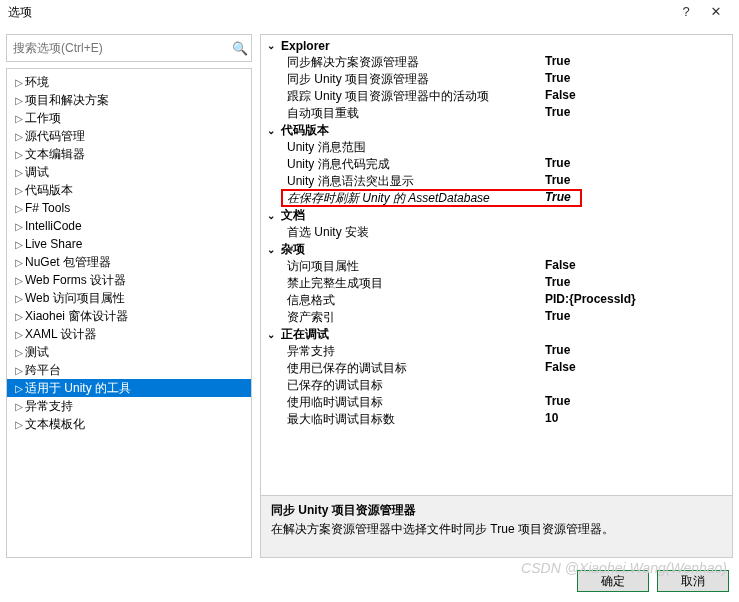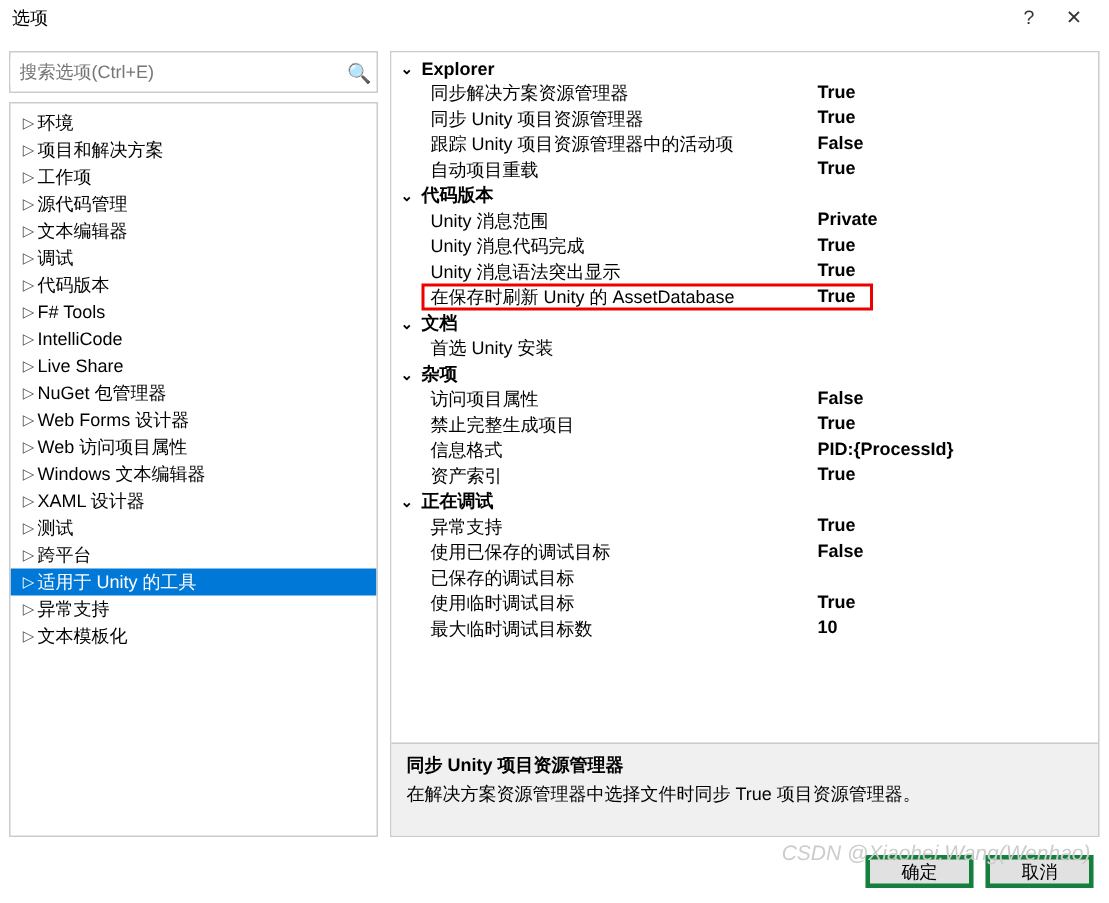--- a/index.html
+++ b/index.html
@@ -22,21 +22,21 @@
     .group-header { display:flex; align-items:center; padding: 0 6px; font-weight:bold; height:17px;}
     .group-header .gicon { width:14px; font-size:10px; display:inline-block; }
     .prop-row { display:flex; align-items:flex-start; height:17px;}
     .prop-row .pname { width: 280px; padding-left: 26px; white-space:nowrap; overflow:hidden;}
     .prop-row .pval { flex:1; font-weight:bold; padding-left:4px;}
     .highlight-box { position:absolute; border:2px solid #e00; pointer-events:none; }
     .desc-box { border-top:1px solid #ccc; padding:6px 10px; height:62px; background:#f0f0f0;}
     .desc-title { font-weight:bold; margin-bottom:2px;}
     .desc-text { font-size:12px;}
     .footer { display:flex; justify-content:flex-end; gap:8px; padding:6px 10px; }
-    .footer button { min-width:72px; height:22px; border:3px solid #15803d; background:#e1e1e1; cursor:pointer; font-size:12px;}
+    .footer button { min-width:72px; height:22px; border:1px solid #15803d; background:#e1e1e1; cursor:pointer; font-size:12px;}
     .watermark { position:absolute; right:12px; bottom:26px; color:#ccc; font-size:14px; font-style:italic; pointer-events:none;}
   </style>
 </head>
 <body>
 
 <div class="titlebar">
   <span class="title">选项</span>
   <span class="btn">?</span>
   <span class="btn">✕</span>
 </div>
@@ -95,21 +95,21 @@
         <div class="tree-item">
           <span class="arrow">▷</span>
           <span>Web Forms 设计器</span>
         </div>
         <div class="tree-item">
           <span class="arrow">▷</span>
           <span>Web 访问项目属性</span>
         </div>
         <div class="tree-item">
           <span class="arrow">▷</span>
-          <span>Windows 文本编辑器</span>
+          <span>Xiaohei 窗体设计器</span>
         </div>
         <div class="tree-item">
           <span class="arrow">▷</span>
           <span>XAML 设计器</span>
         </div>
         <div class="tree-item">
           <span class="arrow">▷</span>
           <span>测试</span>
         </div>
         <div class="tree-item">
@@ -151,31 +151,30 @@
         <div class="prop-row">
           <div class="pname">自动项目重载</div>
           <div class="pval">True</div>
         </div>
         <div class="group-header">
           <span class="gicon">⌄</span>
           <span>代码版本</span>
         </div>
         <div class="prop-row">
           <div class="pname">Unity 消息范围</div>
-          <div class="pval">Private</div>
         </div>
         <div class="prop-row">
           <div class="pname">Unity 消息代码完成</div>
           <div class="pval">True</div>
         </div>
         <div class="prop-row">
           <div class="pname">Unity 消息语法突出显示</div>
           <div class="pval">True</div>
         </div>
-        <div class="prop-row" style="position: relative;">
+        <div class="prop-row" style="position: relative; font-style: italic;">
           <div class="pname">在保存时刷新 Unity 的 AssetDatabase</div>
           <div class="pval">True</div>
           <div class="highlight-box" style="left: 20px; top: -1px; right: 150px; height: 18px;"></div>
         </div>
         <div class="group-header">
           <span class="gicon">⌄</span>
           <span>文档</span>
         </div>
         <div class="prop-row">
           <div class="pname">首选 Unity 安装</div>

